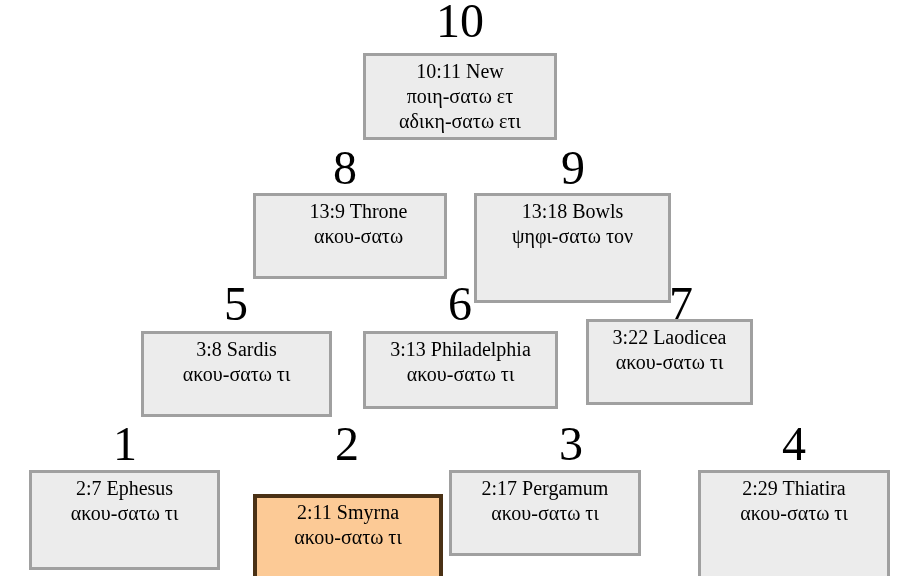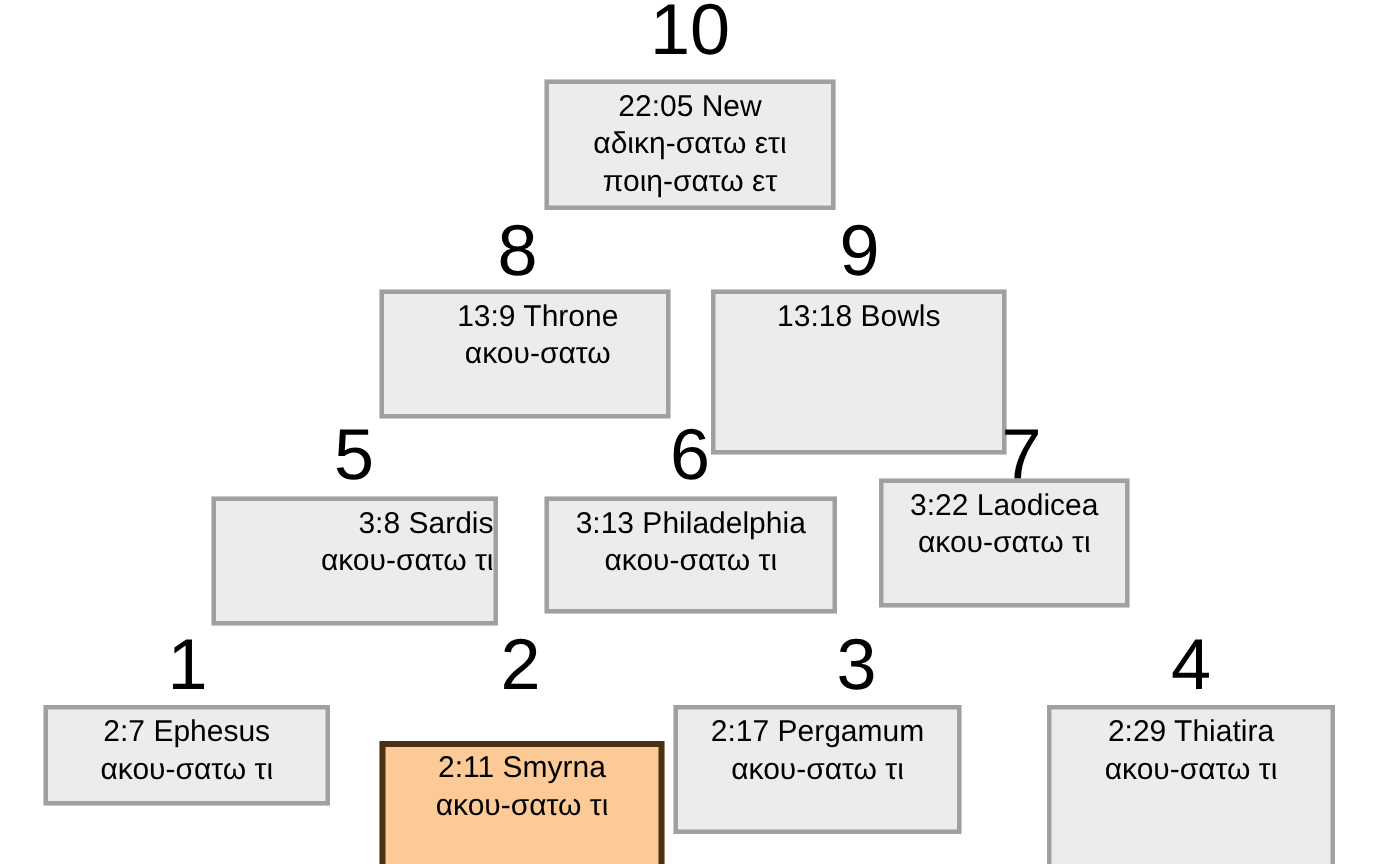--- a/index.html
+++ b/index.html
@@ -2,21 +2,21 @@
 <html><head>
 <meta charset="utf-8">
 <style>
   html, body { margin: 0; padding: 0; background: #ffffff; }
   .stage {
     position: relative;
     width: 920px;
     height: 576px;
     background: #ffffff;
     color: #000000;
-    font-family: Liberation Sans, sans-serif;
+    font-family: Liberation Serif, serif;
     overflow: hidden;
     border-radius: 14px;
     --box-fill: #ececec;
     --box-border: #a0a0a0;
     --hl-fill: #fcca96;
     --hl-border: #4a3115;
   }
   .num {
     position: absolute;
     width: 100px;
@@ -44,56 +44,57 @@
   }
   .box .line:empty { display: none; }
 </style>
 </head>
 <body>
 
 <div class="stage" style="--box-fill: #ececec; --box-border: #a0a0a0; --hl-fill: #fcca96; --hl-border: #4a3115; background: rgb(255, 255, 255); color: rgb(0, 0, 0);">
 
   <div class="num" style="left:410px; top:-3px;">10</div>
   <div class="box" style="left:363px; top:53px; width:194px; height:87px;">
-    <div class="line">22:05 New</div>
+    <div class="line">10:11 New</div>
+    <div class="line">ποιη-σατω ετ</div>
     <div class="line">αδικη-σατω ετι</div>
-    <div class="line">ποιη-σατω ετ</div>
   </div>
 
   <div class="num" style="left:295px; top:144px;">8</div>
   <div class="box" style="left:253px; top:193px; width:194px; height:86px;padding-left:17px;">
     <div class="line">13:9 Throne</div>
     <div class="line">ακου-σατω</div>
   </div>
 
   <div class="num" style="left:523px; top:144px;">9</div>
   <div class="box" style="left:474px; top:193px; width:197px; height:110px;">
     <div class="line">13:18 Bowls</div>
+    <div class="line">ψηφι-σατω τον</div>
   </div>
 
   <div class="num" style="left:186px; top:280px;">5</div>
-  <div class="box" style="left:141px; top:331px; width:191px; height:86px;text-align:right;">
+  <div class="box" style="left:141px; top:331px; width:191px; height:86px;">
     <div class="line">3:8 Sardis</div>
     <div class="line">ακου-σατω τι</div>
   </div>
 
   <div class="num" style="left:410px; top:280px;">6</div>
   <div class="box" style="left:363px; top:331px; width:195px; height:78px;">
     <div class="line">3:13 Philadelphia</div>
     <div class="line">ακου-σατω τι</div>
   </div>
 
   <div class="num" style="left:631px; top:280px;">7</div>
   <div class="box" style="left:586px; top:319px; width:167px; height:86px;">
     <div class="line">3:22 Laodicea</div>
     <div class="line">ακου-σατω τι</div>
   </div>
 
   <div class="num" style="left:75px; top:420px;">1</div>
-  <div class="box" style="left:29px; top:470px; width:191px; height:67px;">
+  <div class="box" style="left:29px; top:470px; width:191px; height:100px;">
     <div class="line">2:7 Ephesus</div>
     <div class="line">ακου-σατω τι</div>
   </div>
 
   <div class="num" style="left:297px; top:420px;">2</div>
   <div class="box hl" style="left:253px; top:470px; width:190px; height:86px;">
     <div class="line">2:11 Smyrna</div>
     <div class="line">ακου-σατω τι</div>
   </div>
 

